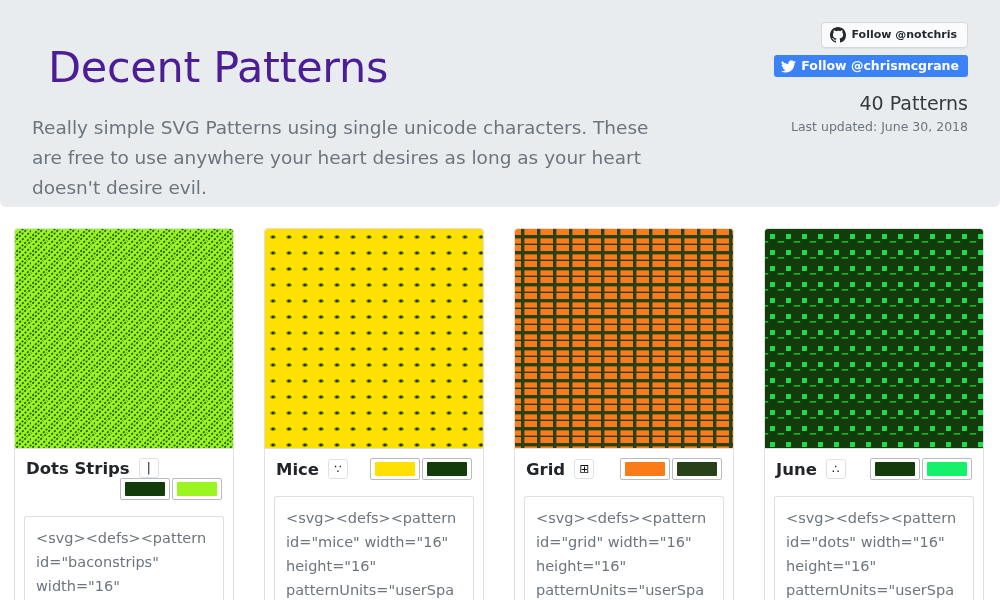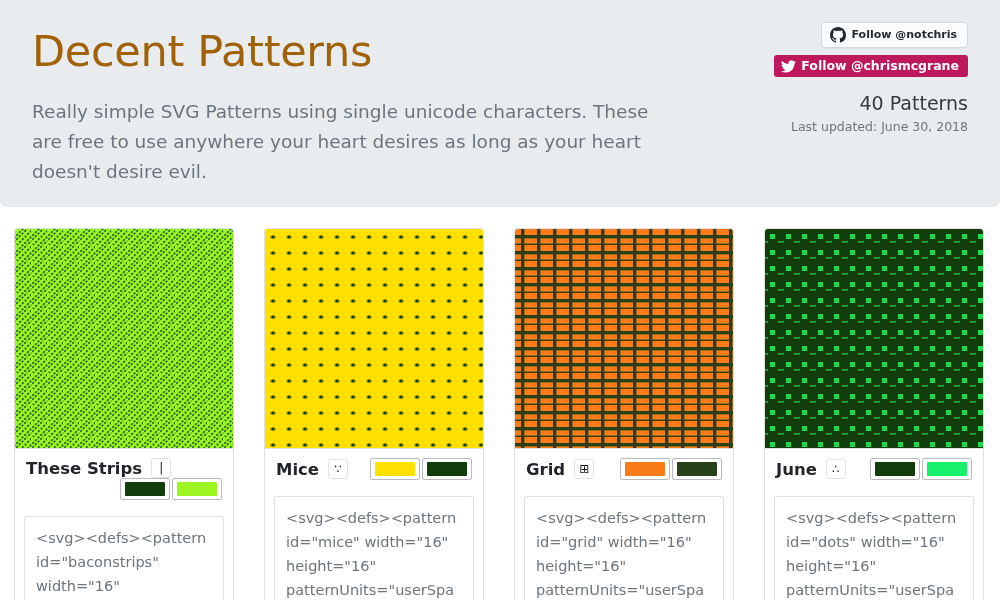--- a/index.html
+++ b/index.html
@@ -21,25 +21,25 @@
     border-bottom-left-radius: 6px;
     border-bottom-right-radius: 6px;
   }
   .jumbo-inner {
     position: relative;
     width: 100%;
     height: 100%;
     padding: 20px 32px 0 32px;
   }
   .page-title {
-    margin: 0;
+    margin: 16px;
     font-size: 43px;
     line-height: 1.2;
     font-weight: 400;
-    color: #a16207;
+    color: #4c1d95;
     letter-spacing: -0.3px;
     padding-top: 6px;
   }
   .page-lead {
     margin: 19px 0 0 0;
     font-size: 18.5px;
     line-height: 30px;
     font-weight: 400;
     color: #6c757d;
     max-width: 640px;
@@ -65,21 +65,21 @@
     color: #24292e;
     line-height: 16px;
     box-shadow: 0 1px 0 rgba(27,31,35,0.04);
     cursor: pointer;
   }
   .btn-twitter {
     display: inline-flex;
     align-items: center;
     gap: 5px;
     margin-top: 7px;
-    background: #be185d;
+    background: #3b82f6;
     border: none;
     border-radius: 3px;
     padding: 3px 9px 3px 7px;
     font-size: 12.5px;
     font-weight: bold;
     color: #ffffff;
     line-height: 16px;
     cursor: pointer;
   }
   .count-line {
@@ -248,21 +248,21 @@
           <line x1="-1" y1="19" x2="19" y2="-1"></line>
           <line x1="4" y1="20" x2="20" y2="4"></line>
           <line x1="8" y1="20" x2="20" y2="8"></line>
         </g>
             </pattern>
           </defs>
       <rect width="218" height="219" fill="url(#pd_diagonal-dashes)"></rect>
         </svg>
       </div>
     <div class="card-header">
-      <span class="card-title">These Strips</span>
+      <span class="card-title">Dots Strips</span>
       <span class="glyph-badge">|</span>
       <span class="colors">
           <span class="color-chip">
             <i style="background:#123d0b"></i>
           </span>
           <span class="color-chip">
             <i style="background:#9bf520"></i>
           </span>
         </span>
     </div>

